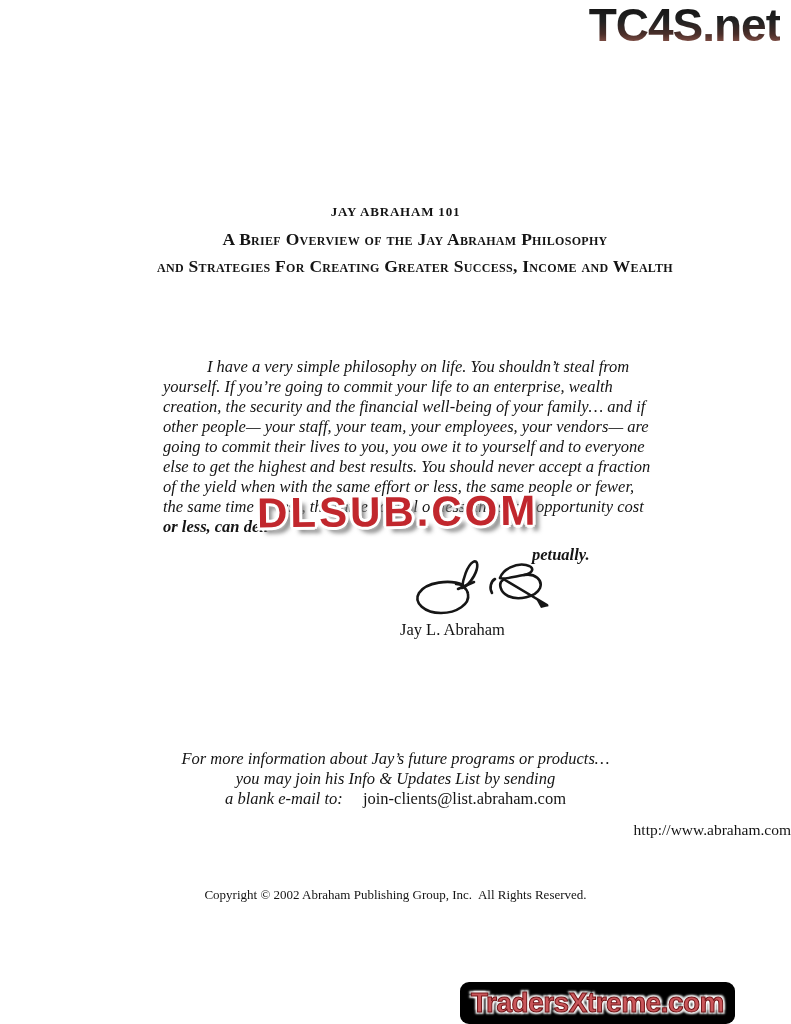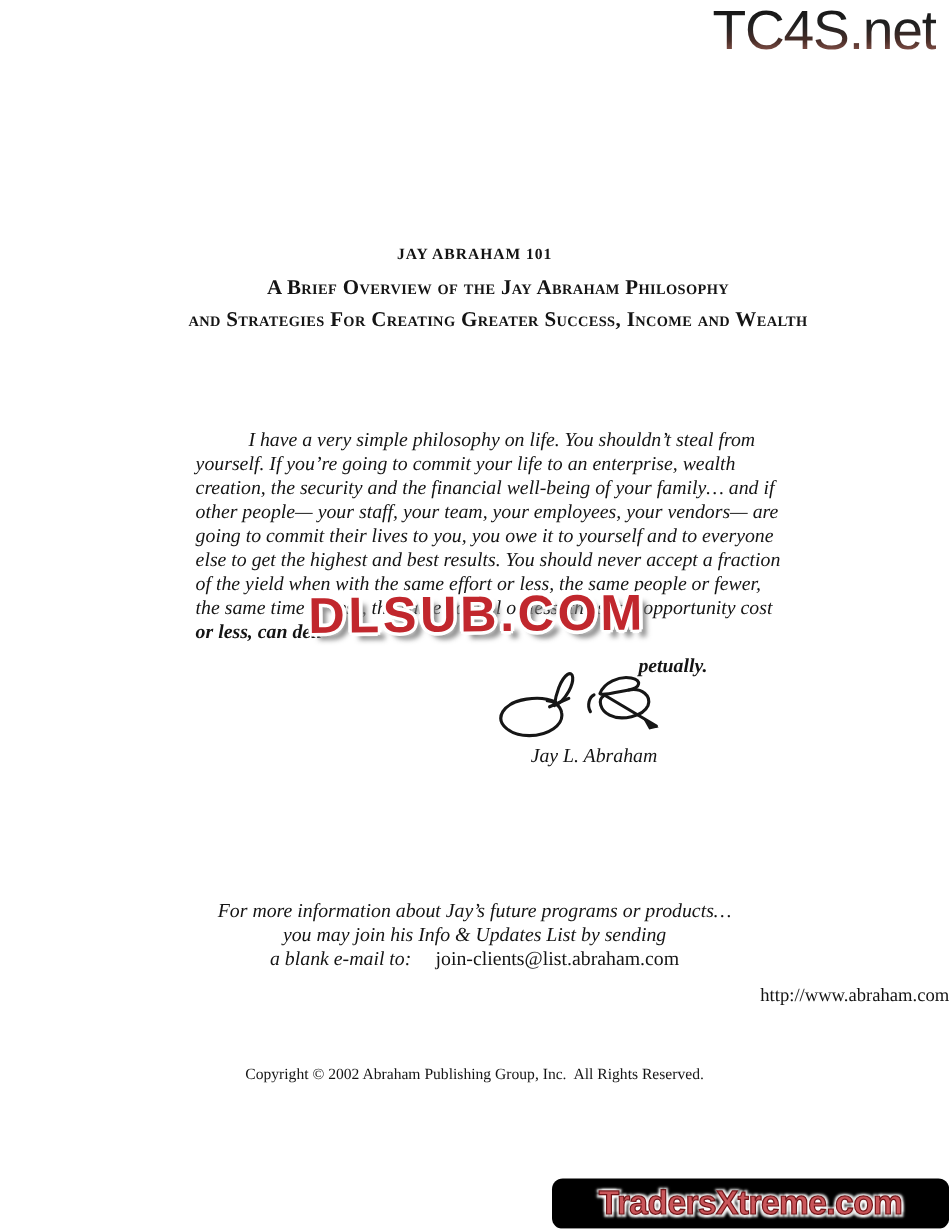--- a/index.html
+++ b/index.html
@@ -3,21 +3,21 @@
 <meta charset="utf-8">
 <style>
   html,body{margin:0;padding:0;background:#ffffff;}
   .page{
     position:relative;width:791px;height:1024px;background:#ffffff;overflow:hidden;
     font-family:"Liberation Serif",serif;color:#141414;
   }
   
   .tc4s{
     position:absolute;top:2px;right:11px;
-    font-family:"Liberation Sans",sans-serif;font-weight:400;font-size:46px;line-height:1;
+    font-family:"Liberation Sans",sans-serif;font-weight:700;font-size:46px;line-height:1;
     letter-spacing:-1px;
     background:linear-gradient(180deg,#101010 0%,#222222 42%,#4a2e29 70%,#8a544a 90%,#a8766a 100%);
     -webkit-background-clip:text;background-clip:text;color:transparent;
     cursor:pointer;
   }
   
   .title-block{position:absolute;top:201px;left:0;right:0;text-align:center;}
   .doc-title{font-size:13px;font-weight:700;letter-spacing:0.8px;line-height:21px;}
   .doc-subtitle{font-variant:small-caps;font-weight:700;font-size:17.5px;line-height:20px;margin-top:7px;letter-spacing:0.3px;margin-left:39px;}
   
@@ -31,29 +31,29 @@
     font-family:"Liberation Sans",sans-serif;font-weight:700;font-size:42px;line-height:1;
     letter-spacing:3px;color:#c1272d;transform:rotate(-0.6deg);
     text-shadow:
       -2px -2px 0 #fff, 2px -2px 0 #fff, -2px 2px 0 #fff, 2px 2px 0 #fff,
       0 -3px 0 #fff, 0 3px 0 #fff, -3px 0 0 #fff, 3px 0 0 #fff,
       6px 6px 4px rgba(125,125,125,0.9);
     cursor:pointer;
   }
   
   .signature{position:absolute;left:408px;top:555px;}
-  .sig-caption{position:absolute;top:620px;left:400px;width:190px;text-align:center;font-style:italic;font-size:16.5px;}
+  .sig-caption{position:absolute;top:620px;left:400px;width:190px;font-size:16.5px;}
   
   .info{position:absolute;top:749px;left:0;right:0;text-align:center;font-style:italic;font-size:16.5px;line-height:20px;}
   .roman{font-style:normal;margin-left:16px;}
   .website{position:absolute;top:821px;left:0;right:0;text-align:right;font-size:15.5px;}
   .copyright{position:absolute;top:887px;left:0;right:0;text-align:center;font-size:13px;white-space:pre;}
   
   .tx-bar{
-    position:absolute;left:460px;top:982px;width:331px;height:42px;background:#000000;border-radius:9px;
+    position:absolute;left:460px;top:982px;width:275px;height:42px;background:#000000;border-radius:9px;
     display:flex;align-items:center;justify-content:center;cursor:pointer;
   }
   .tx-text{
     font-family:"Liberation Sans",sans-serif;font-weight:700;font-size:28px;line-height:1;
     color:#c9565a;letter-spacing:-0.5px;-webkit-text-stroke:1px #701316;
     text-shadow:
       -2px -2px 2px rgba(255,255,255,0.95), 2px -2px 2px rgba(255,255,255,0.95),
       -2px  2px 2px rgba(255,255,255,0.95), 2px  2px 2px rgba(255,255,255,0.95);
   }
 </style>

